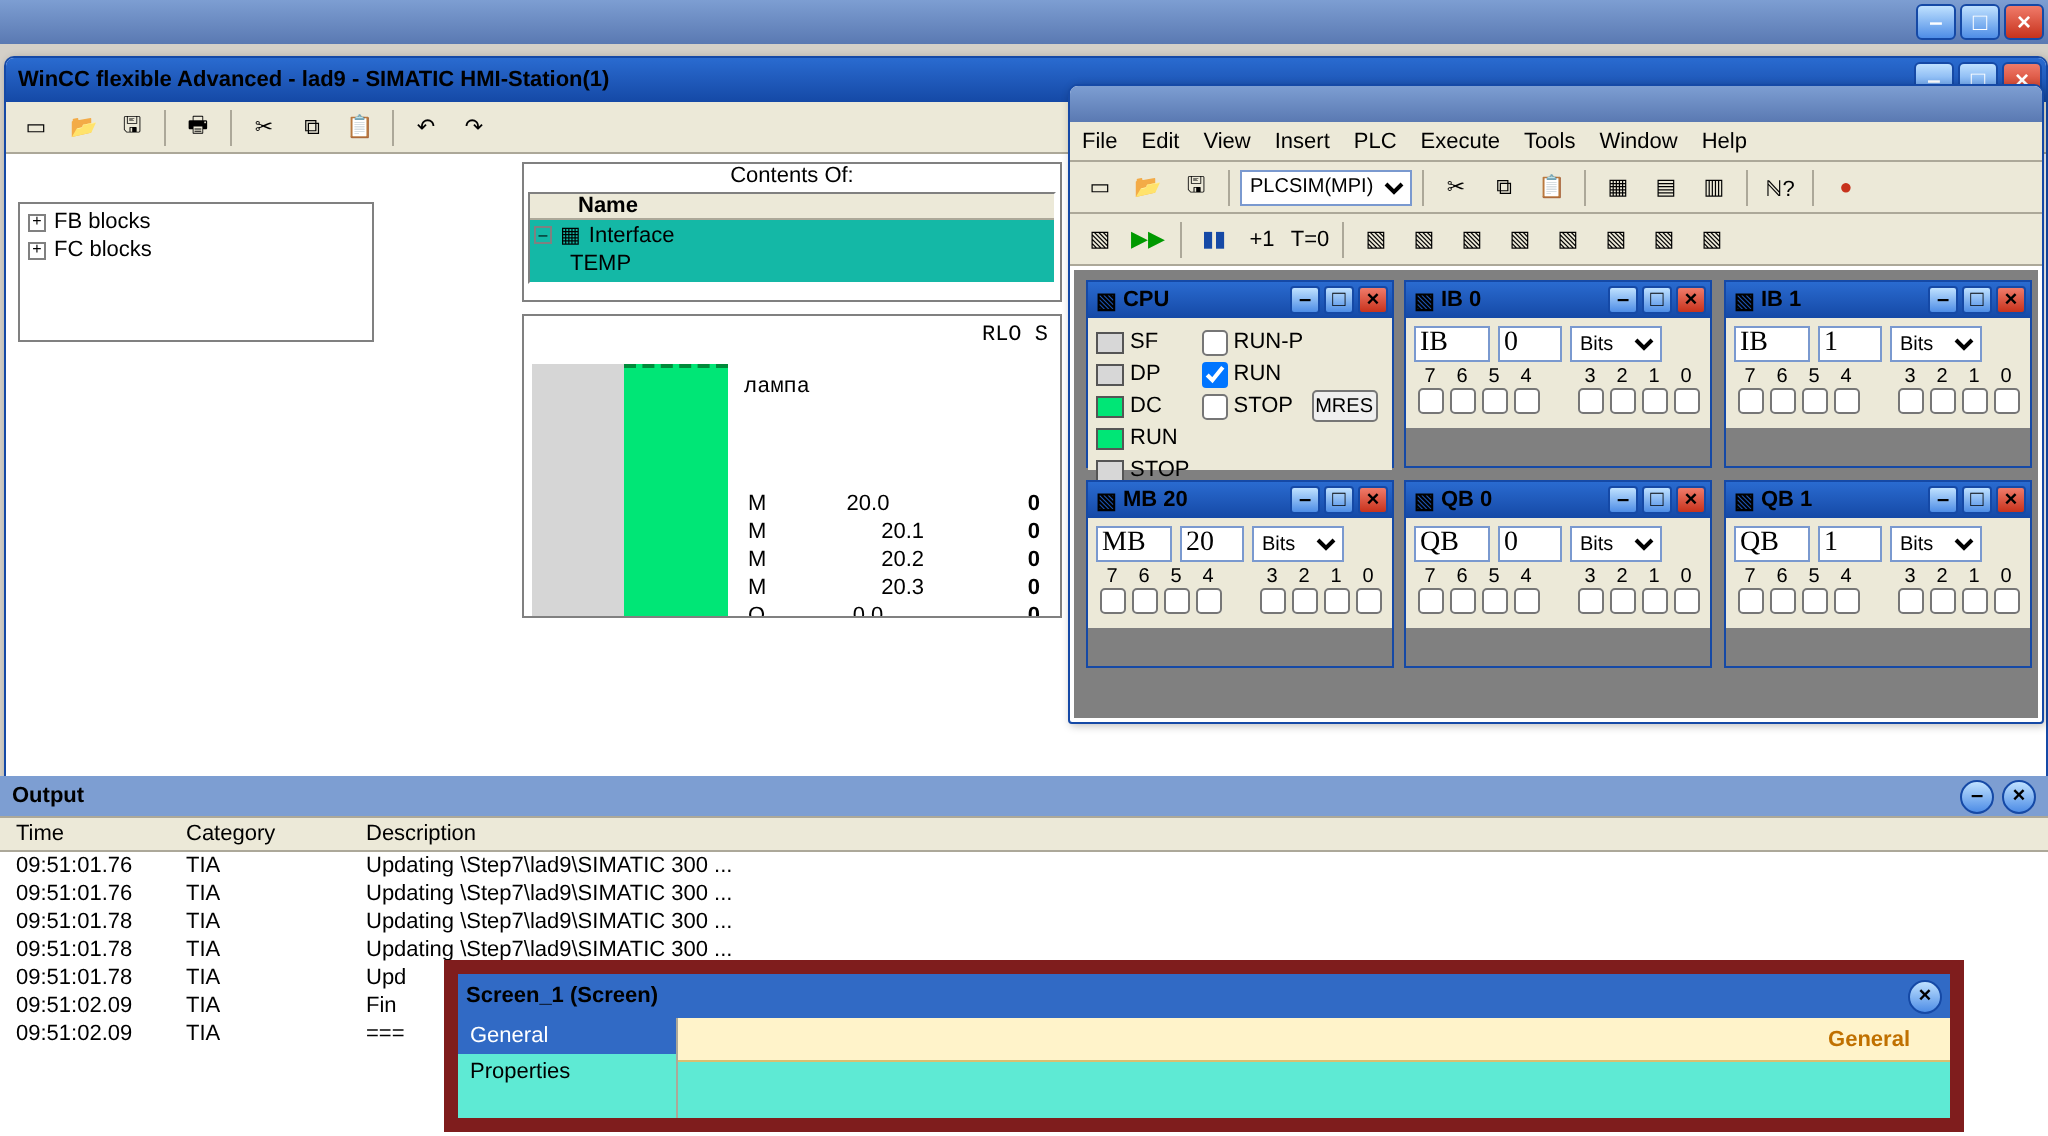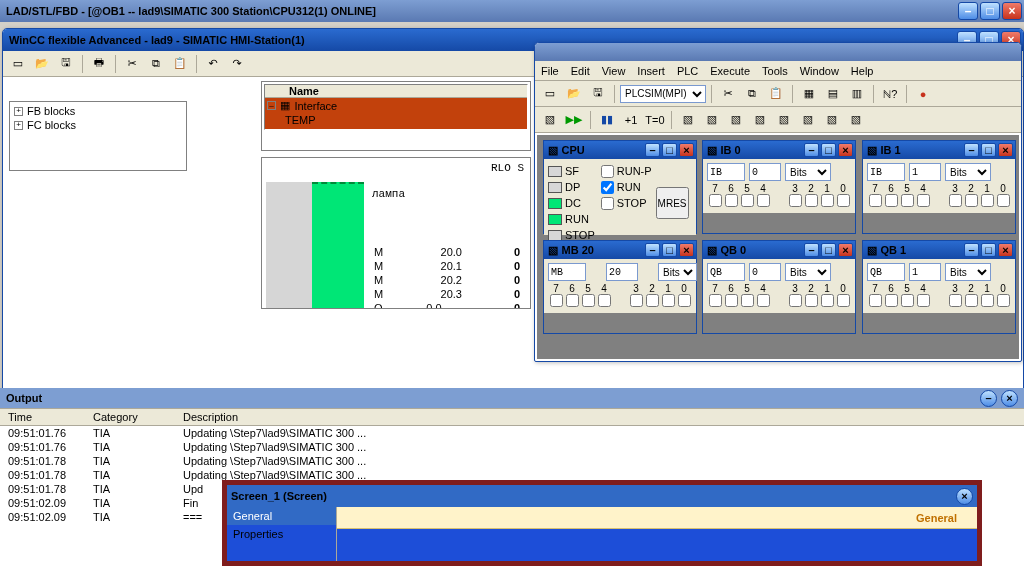--- a/index.html
+++ b/index.html
@@ -12,21 +12,21 @@
 .titlebar.off  {background:linear-gradient(#7d9ed2,#5a79b2);}
 .titlebar .spacer{flex:1}
 .winBtn{width:20px;height:18px;margin-left:2px;border:1px solid #1549a6;border-radius:3px;
         background:linear-gradient(#bfe1ff,#4e8de6);display:flex;align-items:center;justify-content:center}
 .winBtn.cl{background:linear-gradient(#f07b6a,#c7321c)}
 .winGlyph{font-size:12px;color:#fff;line-height:1}
 
 
 .window{position:absolute;border:1px solid #1549a6;border-radius:5px 5px 2px 2px;background:#fff;overflow:hidden;
         box-shadow:1px 1px 4px rgba(0,0,0,.25)}
-.sunken{border:1px solid #808080;border-right-color:#fff;border-bottom-color:#fff;background:#c2410c}
+.sunken{border:1px solid #808080;border-right-color:#fff;border-bottom-color:#fff;background:#14b8a6}
 
 
 .menubar{display:flex;gap:12px;height:20px;align-items:center;padding:0 6px;background:#ece9d8;border-bottom:1px solid #aca899}
 .menubar span{cursor:default}
 .toolbar{display:flex;gap:2px;height:26px;align-items:center;padding:0 4px;background:#ece9d8;border-bottom:1px solid #aca899}
 .tbBtn{width:22px;height:22px;border:1px solid transparent;display:flex;align-items:center;justify-content:center}
 .tsep{width:1px;height:18px;background:#aca899;margin:0 3px}
 
 
 .pane{position:absolute;border:1px solid #808080;background:#fff;overflow:hidden}
@@ -38,51 +38,50 @@
 .simWin{position:absolute;border:1px solid #1549a6}
 .simTtl{height:18px;display:flex;align-items:center;padding:0 2px 0 4px;color:#fff;font-weight:bold;
         background:linear-gradient(#2a6bd0,#1549a6)}
 .simTtl .spacer{flex:1}
 .simBtn{width:15px;height:14px;margin-left:2px;border:1px solid #1549a6;border-radius:2px;
         background:linear-gradient(#bfe1ff,#4e8de6);display:flex;align-items:center;justify-content:center}
 .simBtn.cl{background:linear-gradient(#f07b6a,#c7321c)}
 .simBody{background:#ece9d8;padding:4px}
 .chkRow{display:flex;align-items:center;gap:3px;height:16px}
 .led{width:14px;height:11px;border:1px solid #555}
-input.addr{width:38px;height:18px;border:1px solid #7a99cf;font-family:Liberation Mono, monospace;font-size:10px;padding:0 2px}
+input.addr{width:38px;height:18px;border:1px solid #7a99cf;font-family:Liberation Serif, serif;font-size:14px;padding:0 2px}
 select.fmt{width:46px;height:18px;border:1px solid #7a99cf;background:#fff;font-size:10px}
 table.bits{border-collapse:collapse;margin-top:2px}
 table.bits td{width:16px;text-align:center;font-size:10px;padding:0}
 table.bits td.chk input{margin:0}
 
 
 .outHead{height:20px;display:flex;align-items:center;padding:0 6px;background:#7d9ed2;color:#fff;font-weight:bold}
 .outBody{background:#fff;height:160px;overflow:hidden;border-top:1px solid #aca899}
 table.out{width:100%;border-collapse:collapse}
 table.out th{background:#ece9d8;font-weight:normal;text-align:left;padding:2px 8px;border-bottom:1px solid #aca899}
 table.out td{padding:1px 8px}
 
 
-.screenPop{position:absolute;border:5px solid #7f1d1d;background:#1d4ed8;overflow:hidden}
+.screenPop{position:absolute;border:7px solid #7f1d1d;background:#5eead4;overflow:hidden}
 .screenTtl{height:22px;background:#316ac5;color:#fff;display:flex;align-items:center;padding:0 4px;font-weight:bold}
 .genTab{background:#fff3ca;height:22px;display:flex;align-items:center;justify-content:flex-end;padding:0 20px;
         color:#c07000;font-weight:bold;border-bottom:1px solid #d8c070}
 .listNav{width:110px;border-right:1px solid #aca899}
 .listNav div{padding:3px 6px}
 .listNav div.act{background:#316ac5;color:#fff}
 
 
 .roundBtn{width:17px;height:17px;border-radius:50%;border:1px solid #1549a6;
           background:linear-gradient(#bfe1ff,#4e8de6);display:flex;align-items:center;justify-content:center}
 </style>
 </head>
 <body>
 
 <div class="titlebar off" style="position:absolute;top:0;left:0;right:0">
-  <span>LAD/STL/FBD - [@OB1 -- lad9\SIMATIC 300 Station\CPU312(1) ONLINE]</span>
   <div class="spacer"></div>
   <div class="winBtn">
       <span class="winGlyph">–</span>
     </div>
   <div class="winBtn">
       <span class="winGlyph">□</span>
     </div>
   <div class="winBtn cl">
       <span class="winGlyph">×</span>
     </div>
@@ -123,20 +122,21 @@
       <span class="plus">+</span>
       <span>FB blocks</span>
       </div>
     <div class="treeItem">
       <span class="plus">+</span>
       <span>FC blocks</span>
       </div>
   </div>
 
   <div class="pane" style="top:52px;left:258px;width:270px;height:70px">
+    <div style="text-align:center;font-weight:normal">Contents Of:</div>
     <div class="sunken" style="height:46px;margin:2px">
       <div style="display:flex;border-bottom:1px solid #aca899;background:#ece9d8">
         <div style="width:24px"></div>
         <div style="flex:1;font-weight:bold">Name</div>
       </div>
       <div class="treeItem">
         <span class="plus">–</span>
           <span>▦</span>
         <span>Interface</span>
         </div>
@@ -151,21 +151,21 @@
     <div style="position:absolute;top:4px;right:6px;font-family:'Courier New',monospace">RLO   S</div>
 
     <div style="position:absolute;top:24px;left:4px;width:98px;height:160px;background:#d6d6d6"></div>
     <div style="position:absolute;top:24px;left:50px;width:52px;height:160px;background:#00e676;border-top:2px dashed #008a3a"></div>
     <div style="position:absolute;top:30px;left:110px;font-family:'Courier New',monospace">лампа</div>
 
     <table style="position:absolute;top:86px;left:110px;font-family:'Courier New',monospace;font-size:12px">
       <tbody>
         <tr>
             <td style="width:30px">M</td>
-            <td style="width:56px;text-align:right">20.0</td>
+            <td style="width:56px;text-align:center">20.0</td>
             <td style="width:56px;text-align:right;font-weight:bold">0</td>
           </tr>
         <tr>
             <td>M</td>
             <td style="text-align:right">20.1</td>
             <td style="text-align:right;font-weight:bold">0</td>
           </tr>
         <tr>
             <td>M</td>
             <td style="text-align:right">20.2</td>
@@ -275,21 +275,21 @@
     <div>
       <label class="chkRow">
           <input type="checkbox" style="">
           <span>RUN-P</span>
         </label>
       <label class="chkRow">
           <input type="checkbox" checked="" style="">
           <span>RUN</span>
         </label>
       <label class="chkRow"><input type="checkbox" style=""><span>STOP</span>
-        &nbsp;<button style="height:32px;font-size:10px">MRES</button></label>
+        &nbsp;<button style="height:16px;font-size:10px">MRES</button></label>
     </div>
   </div>
 </div>
 
 <div class="simWin" style="top:140px;left:702px;width:154px;height:94px">
   <div class="simTtl"><span>▧</span>&nbsp;<span>IB   0</span><div class="spacer"></div>
     <div class="simBtn">–</div><div class="simBtn">□</div><div class="simBtn cl">×</div></div>
   <div class="simBody">
     <div style="display:flex;gap:4px">
       <input class="addr" value="IB" style="">
@@ -360,21 +360,21 @@
           </tr>
         </tbody>
       </table>
   </div>
 </div>
 
 <div class="simWin" style="top:240px;left:543px;width:154px;height:94px">
   <div class="simTtl"><span>▧</span>&nbsp;<span>MB  20</span><div class="spacer"></div>
     <div class="simBtn">–</div><div class="simBtn">□</div><div class="simBtn cl">×</div></div>
   <div class="simBody">
-    <div style="display:flex;gap:20px">
+    <div style="display:flex;gap:4px">
       <input class="addr" value="MB" style="">
       <input class="addr" style="width: 32px;" value="20">
       <select class="fmt"><option>Bits</option></select>
       </div>
     <table class="bits">
         <tbody>
           <tr>
       <td>7</td>
             <td>6</td>
             <td>5</td>

